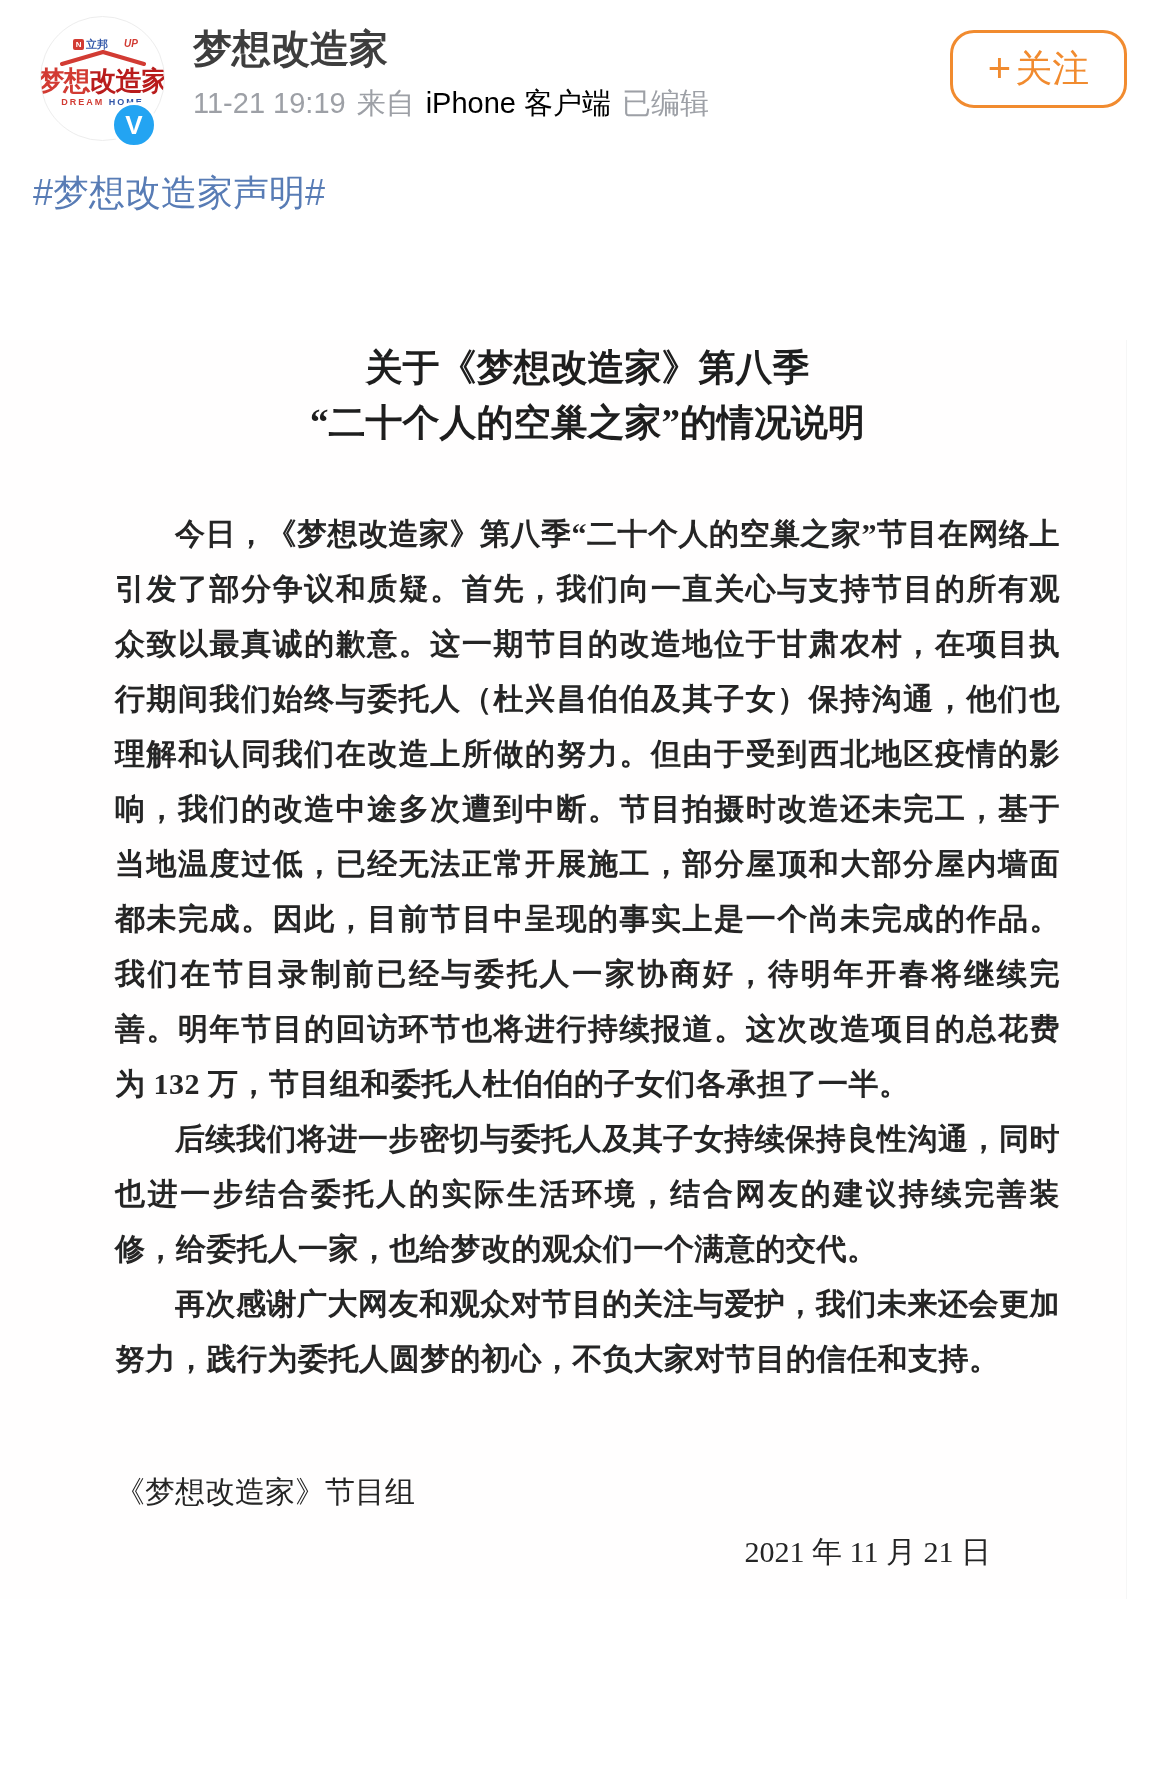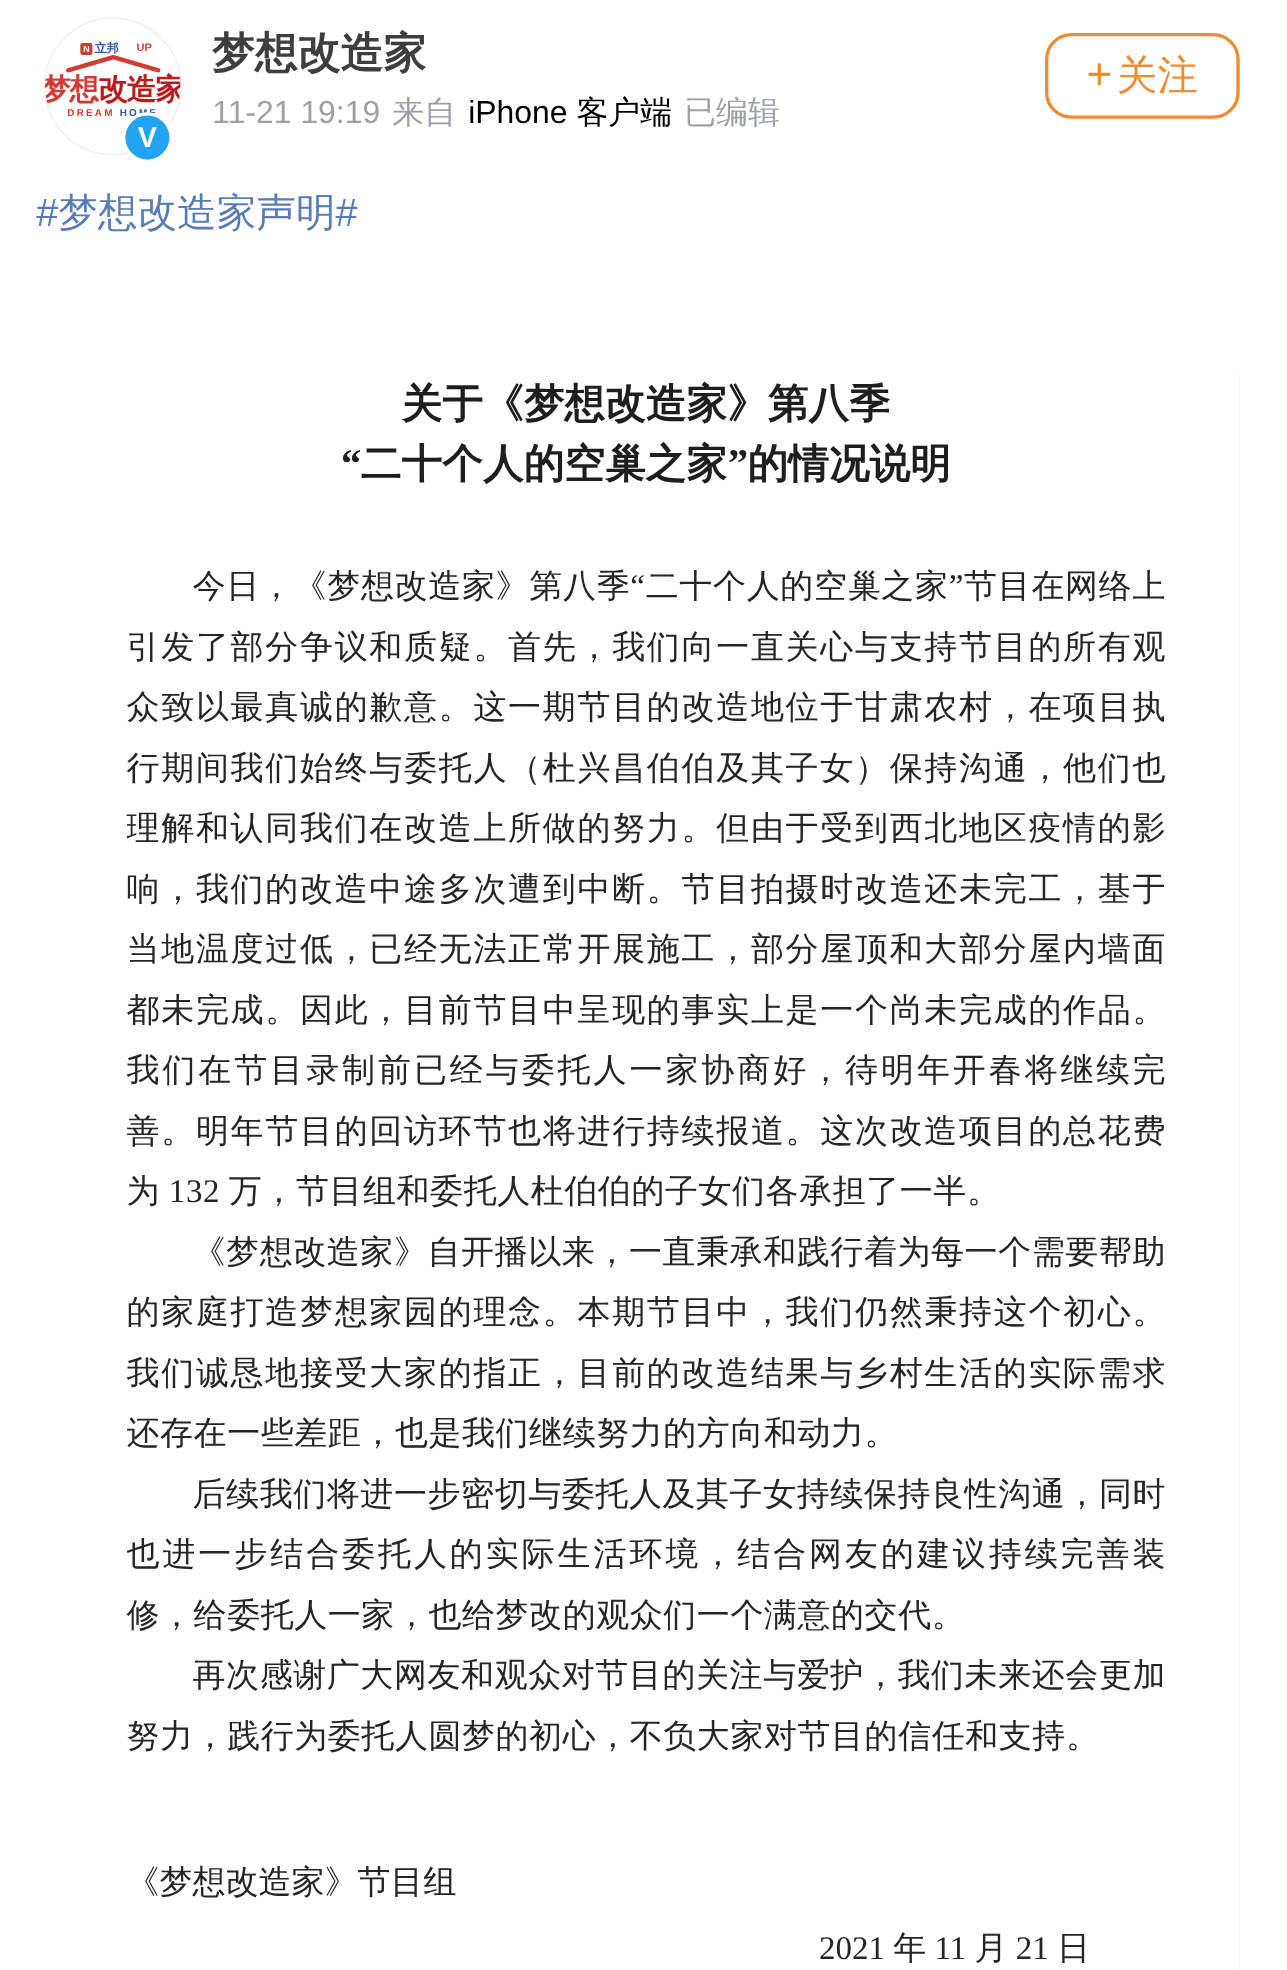--- a/index.html
+++ b/index.html
@@ -36,21 +36,21 @@
     display: flex; align-items: center; gap: 2px;
     font-size: 11px; font-weight: 700; line-height: 12px;
     margin-top: -12px; margin-left: 6px;
   }
   .logo-brand-sq {
     width: 11px; height: 11px; background: #d23b33;
     color: #fff; font-size: 8px; line-height: 11px; text-align: center;
     border-radius: 2px;
   }
   .logo-brand-txt { color: #3156a8; }
-  .logo-brand-up { color: #d23b33; font-size: 10px; margin-left: 14px; }
+  .logo-brand-up { color: #d23b33; font-size: 10px; font-style: italic; margin-left: 14px; }
   .logo-main { font-size: 27px; font-weight: 800; line-height: 30px; letter-spacing: -1px; white-space: nowrap; }
   .logo-main .red { color: #d23b33; }
   .logo-main .blue { color: #b91c1c; }
   .logo-sub { font-size: 9px; font-weight: 700; letter-spacing: 2px; margin-top: 1px; }
   .logo-sub .red { color: #d23b33; }
   .logo-sub .blue { color: #3156a8; }
   .v-badge {
     position: absolute; left: 71px; top: 86px;
     width: 46px; height: 46px; border-radius: 50%;
     background: #23a4f2; border: 3px solid #ffffff;
@@ -106,21 +106,21 @@
     position: absolute; right: 0; top: 0; bottom: 0;
     width: 1px; background: #f6f6f6;
   }
   .doc-title {
     margin-top: 122px;
     text-align: center;
     font-size: 37px; font-weight: 700;
     line-height: 55px;
     color: #1e1e1e;
   }
-  .doc-body { margin-top: 56px; }
+  .doc-body { margin-top: 56px; font-weight: bold; }
   .doc-body p {
     font-size: 30px;
     line-height: 55px;
     letter-spacing: 0.5px;
     text-align: justify;
     text-indent: 2em;
     color: #252525;
   }
   .doc-sign {
     margin-top: 78px;
@@ -179,21 +179,20 @@
 <a class="hashtag">#梦想改造家声明#</a>
 
 <figure class="doc-image">
   <div class="scan-edge"></div>
   <h1 class="doc-title">
     <span>关于《梦想改造家》第八季</span><br>
     <span>“二十个人的空巢之家”的情况说明</span>
   </h1>
   <div class="doc-body">
     <p>今日，《梦想改造家》第八季“二十个人的空巢之家”节目在网络上引发了部分争议和质疑。首先，我们向一直关心与支持节目的所有观众致以最真诚的歉意。这一期节目的改造地位于甘肃农村，在项目执行期间我们始终与委托人（杜兴昌伯伯及其子女）保持沟通，他们也理解和认同我们在改造上所做的努力。但由于受到西北地区疫情的影响，我们的改造中途多次遭到中断。节目拍摄时改造还未完工，基于当地温度过低，已经无法正常开展施工，部分屋顶和大部分屋内墙面都未完成。因此，目前节目中呈现的事实上是一个尚未完成的作品。我们在节目录制前已经与委托人一家协商好，待明年开春将继续完善。明年节目的回访环节也将进行持续报道。这次改造项目的总花费为 132 万，节目组和委托人杜伯伯的子女们各承担了一半。</p>
-    <p>《梦想改造家》自开播以来，一直秉承和践行着为每一个需要帮助的家庭打造梦想家园的理念。本期节目中，我们仍然秉持这个初心。我们诚恳地接受大家的指正，目前的改造结果与乡村生活的实际需求还存在一些差距，也是我们继续努力的方向和动力。</p>
     <p>后续我们将进一步密切与委托人及其子女持续保持良性沟通，同时也进一步结合委托人的实际生活环境，结合网友的建议持续完善装修，给委托人一家，也给梦改的观众们一个满意的交代。</p>
     <p>再次感谢广大网友和观众对节目的关注与爱护，我们未来还会更加努力，践行为委托人圆梦的初心，不负大家对节目的信任和支持。</p>
   </div>
   <div class="doc-sign">《梦想改造家》节目组</div>
   <div class="doc-date">2021 年 11 月 21 日</div>
 </figure>
 
 
 
 

